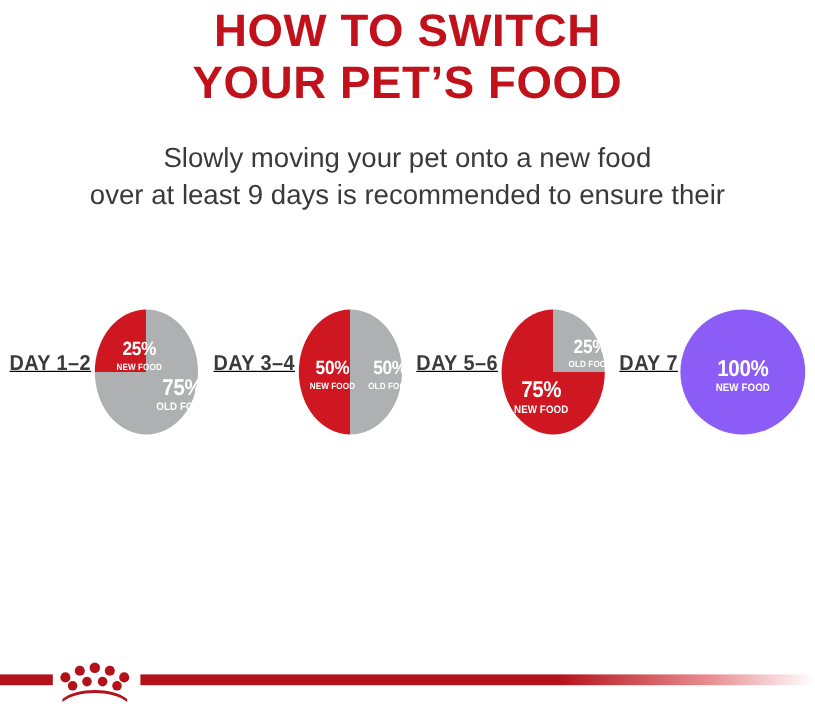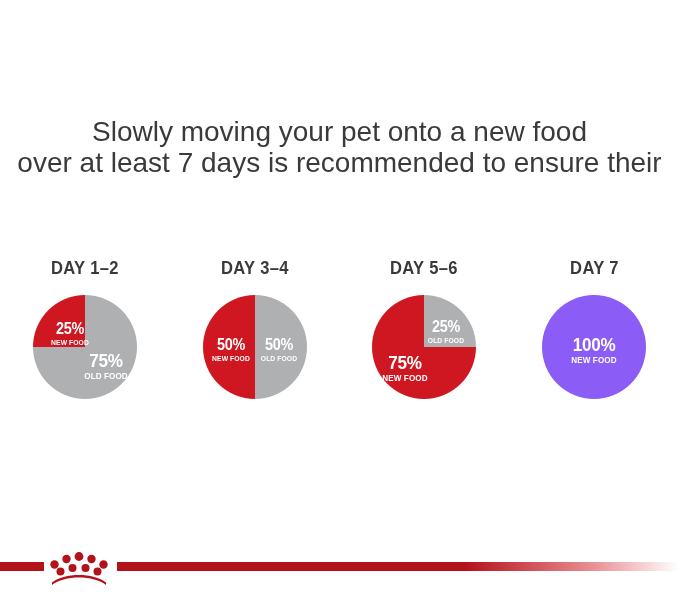--- a/index.html
+++ b/index.html
@@ -46,41 +46,42 @@
     position: absolute;
     top: 116px;
     left: 0;
     width: 679px;
     text-align: center;
   }
   .intro-line {
     color: #3A3A3A;
     font-family: "Liberation Sans", sans-serif;
     font-weight: normal;
-    font-size: 28px;
+    font-size: 23px;
     line-height: 31px;
     white-space: nowrap;
   }
 
   
   .pie-row {
     position: absolute;
     top: 258px;
     left: 0;
     width: 679px;
     height: 190px;
     display: flex;
     justify-content: space-around;
     align-items: flex-start;
   }
   .pie-cell {
     width: 160px;
     display: flex;
-    flex-direction: column;
+    flex-direction: row;
     align-items: center;
+    text-decoration: underline;
   }
   .day-label {
     color: #3A3A3A;
     font-family: "Liberation Sans", sans-serif;
     font-weight: bold;
     font-size: 18px;
     letter-spacing: 0.4px;
     margin-bottom: 16px;
     white-space: nowrap;
     transform: scaleX(0.92);
@@ -176,24 +177,28 @@
     top: 0px;
     width: 70px;
     height: 42px;
   }
 </style>
 </head>
 <body>
 
 <div class="infographic">
 
+  <div class="title-block">
+    <div class="title-line">HOW TO SWITCH</div>
+    <div class="title-line">YOUR PET’S FOOD</div>
+  </div>
 
   <div class="intro-block">
     <div class="intro-line">Slowly moving your pet onto a new food</div>
-    <div class="intro-line">over at least 7 days is recommended to ensure their</div>
+    <div class="intro-line">over at least 9 days is recommended to ensure their</div>
   </div>
 
   <div class="pie-row">
 
     <div class="pie-cell">
       <div class="day-label">DAY 1–2</div>
       <div class="pie pie-25">
         <div class="pie-label pie-sm lbl-a-new">
           <span class="pie-pct">25%</span>
           <span class="pie-cap">NEW FOOD</span>

